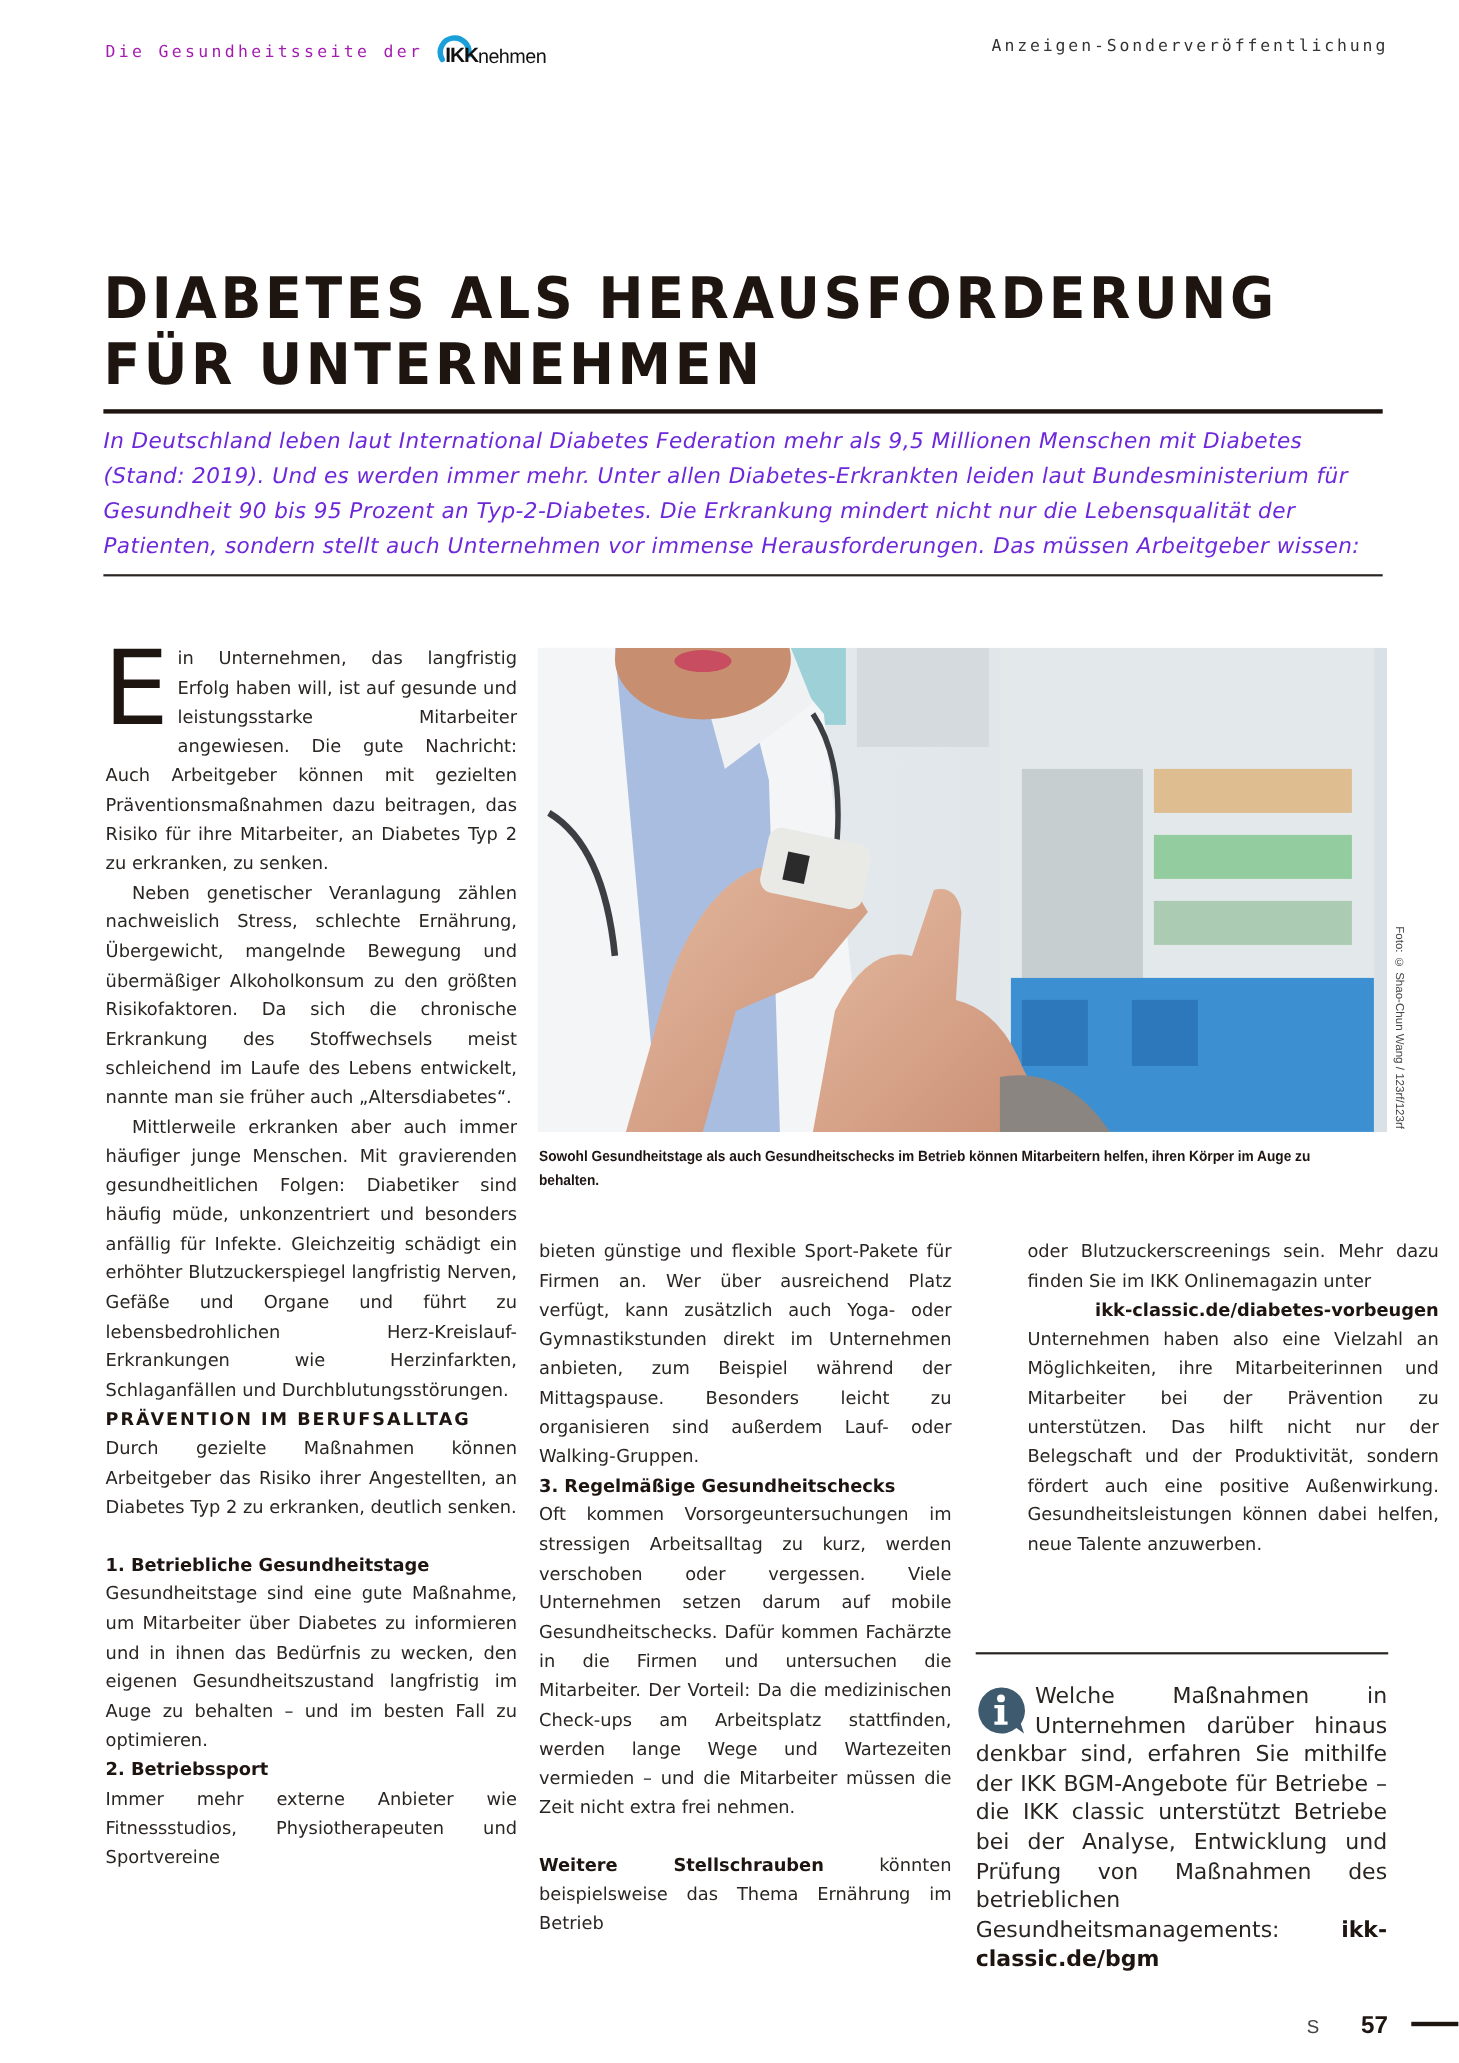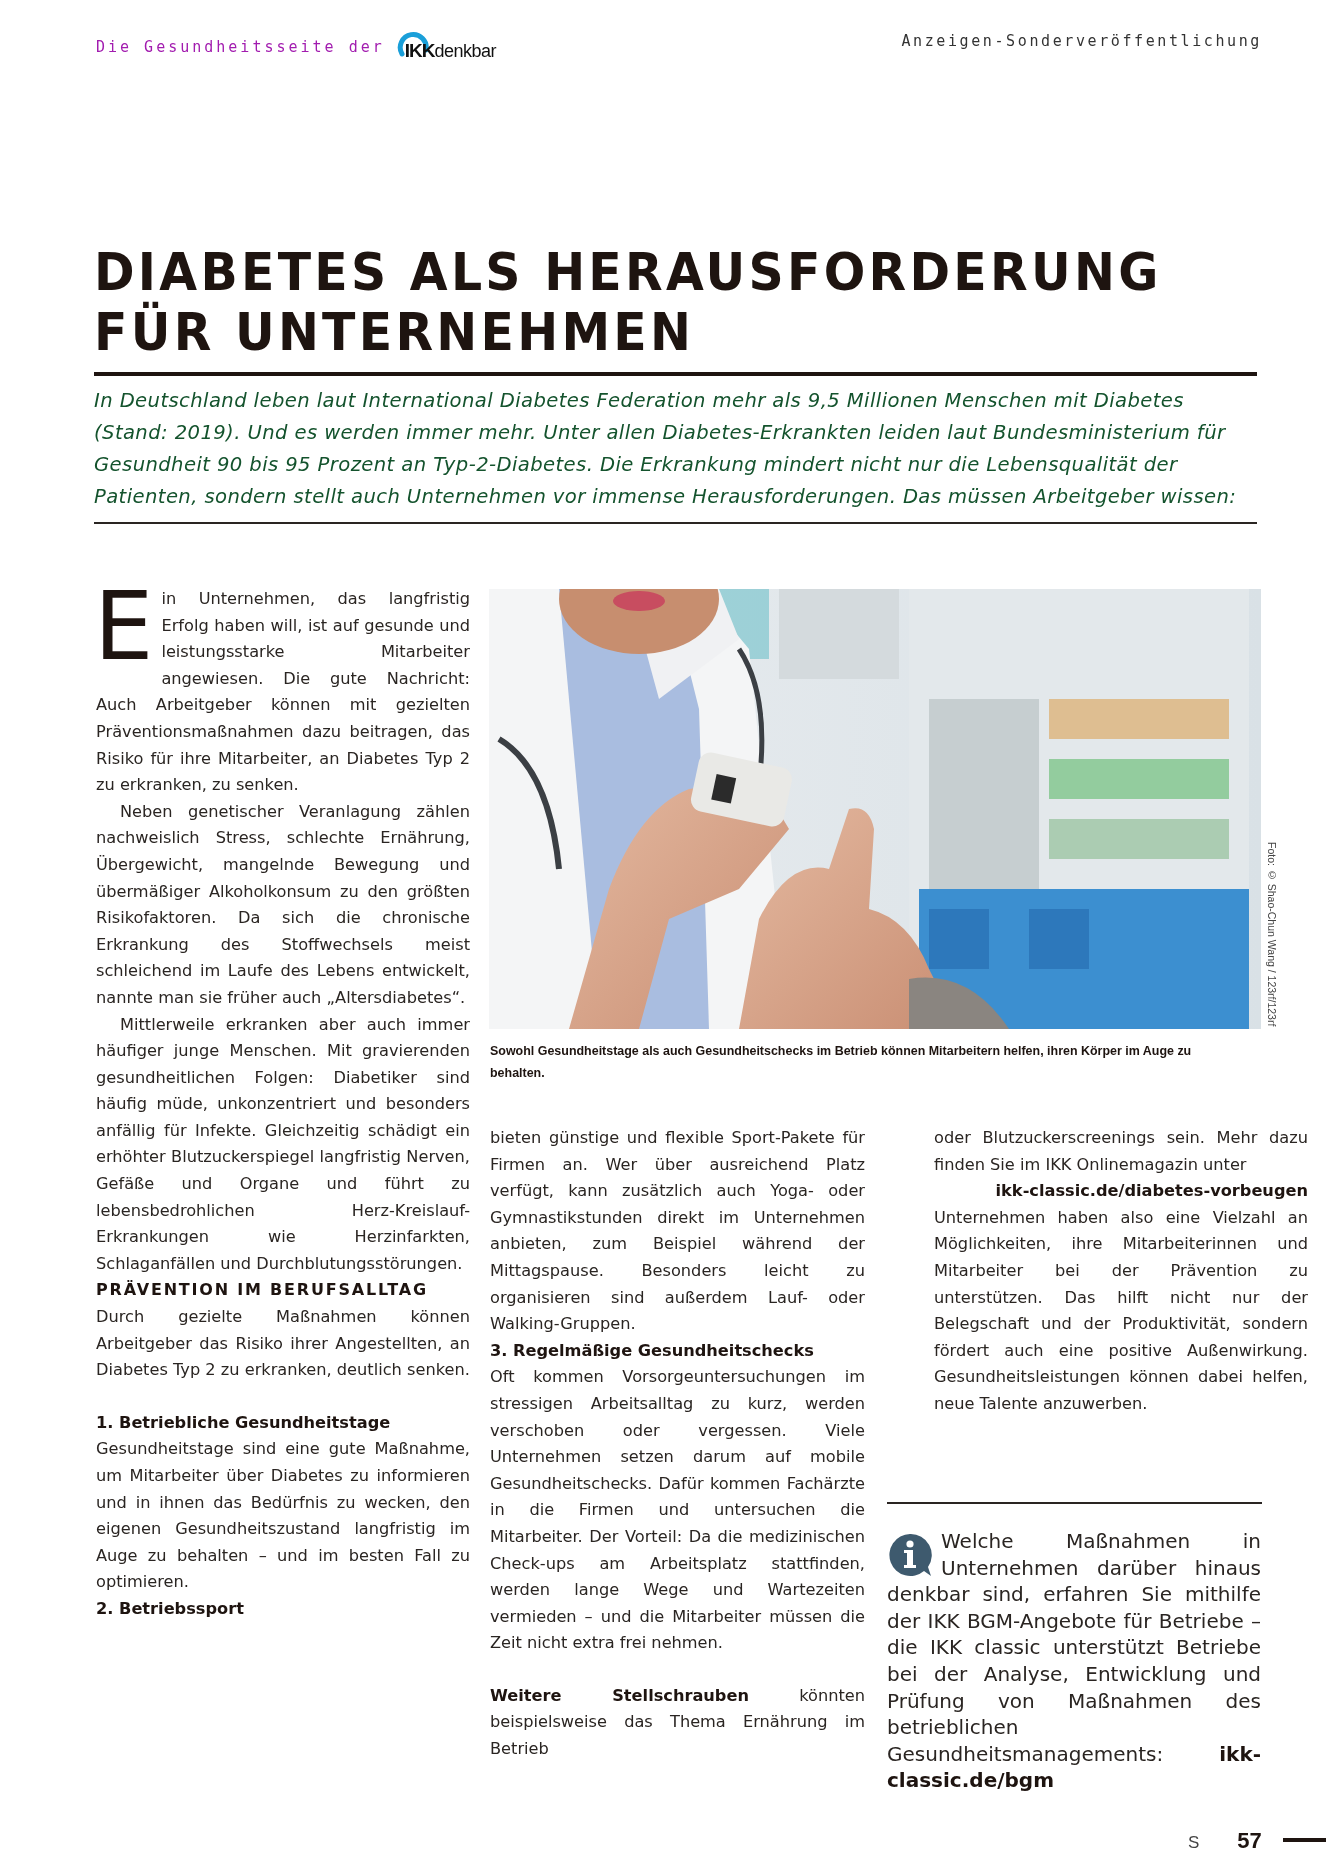--- a/index.html
+++ b/index.html
@@ -9,21 +9,21 @@
   .header-left { position: absolute; left: 96px; top: 32px; display: flex; align-items: center; }
   .header-left .tag { font-family: "DejaVu Sans Mono", "Liberation Mono", monospace; font-size: 15px; letter-spacing: 3px; color: #a21caf; }
   .logo { margin-left: 14px; display: flex; align-items: flex-end; position: relative; height: 30px; }
   .logo svg { position: absolute; left: -2px; top: -4px; }
   .logo .ikk { font-family: "Liberation Sans", sans-serif; font-weight: 700; font-size: 19px; color: #111; letter-spacing: -1px; margin-left: 6px; position: relative; }
   .logo .classic { font-family: "Liberation Sans", sans-serif; font-size: 18px; color: #111; letter-spacing: -0.5px; }
   .header-right { position: absolute; right: 64px; top: 32px; font-family: "DejaVu Sans Mono", "Liberation Mono", monospace; font-size: 15px; letter-spacing: 2.6px; color: #333; }
 
   .title { position: absolute; left: 94px; top: 242px; width: 1150px; font-family: "DejaVu Sans", sans-serif; font-weight: 700; font-size: 52px; line-height: 60px; letter-spacing: 3.5px; color: #1e1410; transform: scaleX(0.94); transform-origin: left; }
   .rule-thick { position: absolute; left: 94px; top: 372px; width: 1163px; height: 4px; background: #1e1410; }
-  .lead { position: absolute; left: 94px; top: 385px; width: 1170px; font-family: "DejaVu Sans", sans-serif; font-style: italic; font-size: 19.6px; line-height: 32px; color: #14532d; letter-spacing: 0.4px; }
+  .lead { position: absolute; left: 94px; top: 385px; width: 1170px; font-family: "DejaVu Sans", sans-serif; font-style: italic; font-size: 19.6px; line-height: 32px; color: #6d28d9; letter-spacing: 0.4px; }
   .rule-thin { position: absolute; left: 94px; top: 522px; width: 1163px; height: 2px; background: #2a2522; }
 
   .col { position: absolute; font-family: "DejaVu Sans", sans-serif; font-size: 16.2px; line-height: 26.6px; color: #2a2522; text-align: justify; }
   .col p { margin: 0; }
   .col .indent { text-indent: 24px; }
   .col1 { left: 96px; top: 586px; width: 374px; }
   .col2 { left: 490px; top: 1125px; width: 375px; }
   .col3 { left: 934px; top: 1125px; width: 374px; }
   .dropcap { float: left; font-size: 94px; line-height: 78px; height: 78px; margin: 2px 8px 0 -2px; color: #1e1410; font-family: "DejaVu Sans", sans-serif; }
   .section-head { font-weight: 700; letter-spacing: 1.8px; font-size: 16px; margin-top: 26px; color: #1e1410; }
@@ -48,21 +48,21 @@
 </head>
 <body>
 
 <div class="header-left">
   <span class="tag">Die Gesundheitsseite der</span>
   <div class="logo">
     <svg width="34" height="34" viewBox="0 0 34 34">
       <path d="M5 26 A13 13 0 1 1 29 22" fill="none" stroke="#1a9fd9" stroke-width="5" stroke-linecap="round"></path>
     </svg>
     <span class="ikk">IKK</span>
-    <span class="classic">denkbar</span>
+    <span class="classic">nehmen</span>
   </div>
 </div>
 <div class="header-right">Anzeigen-Sonderveröffentlichung</div>
 
 <h1 class="title">
   <span>DIABETES ALS HERAUSFORDERUNG</span><br>
   <span>FÜR UNTERNEHMEN</span>
 </h1>
 <div class="rule-thick"></div>
 <p class="lead">In Deutschland leben laut International Diabetes Federation mehr als 9,5 Millionen Menschen mit Diabetes (Stand: 2019). Und es werden immer mehr. Unter allen Diabetes-Erkrankten leiden laut Bundesministerium für Gesundheit 90 bis 95 Prozent an Typ-2-Diabetes. Die Erkrankung mindert nicht nur die Lebensqualität der Patienten, sondern stellt auch Unternehmen vor immense Herausforderungen. Das müssen Arbeitgeber wissen:</p>
@@ -73,20 +73,21 @@
     <span class="dropcap">E</span><span>in Unternehmen, das langfristig Erfolg haben will, ist auf gesunde und leistungsstarke Mitarbeiter angewiesen. Die gute Nachricht: Auch Arbeitgeber können mit gezielten Präventionsmaßnahmen dazu beitragen, das Risiko für ihre Mitarbeiter, an Diabetes Typ 2 zu erkranken, zu senken.</span>
   </p>
   <p class="indent">Neben genetischer Veranlagung zählen nachweislich Stress, schlechte Ernährung, Übergewicht, mangelnde Bewegung und übermäßiger Alkoholkonsum zu den größten Risikofaktoren. Da sich die chronische Erkrankung des Stoffwechsels meist schleichend im Laufe des Lebens entwickelt, nannte man sie früher auch „Altersdiabetes“.</p>
   <p class="indent">Mittlerweile erkranken aber auch immer häufiger junge Menschen. Mit gravierenden gesundheitlichen Folgen: Diabetiker sind häufig müde, unkonzentriert und besonders anfällig für Infekte. Gleichzeitig schädigt ein erhöhter Blutzuckerspiegel langfristig Nerven, Gefäße und Organe und führt zu lebensbedrohlichen Herz-Kreislauf-Erkrankungen wie Herzinfarkten, Schlaganfällen und Durchblutungsstörungen.</p>
   <p class="section-head">PRÄVENTION IM BERUFSALLTAG</p>
   <p>Durch gezielte Maßnahmen können Arbeitgeber das Risiko ihrer Angestellten, an Diabetes Typ 2 zu erkranken, deutlich senken.</p>
   <div class="gap"></div>
   <p class="sub-head">1. Betriebliche Gesundheitstage</p>
   <p>Gesundheitstage sind eine gute Maßnahme, um Mitarbeiter über Diabetes zu informieren und in ihnen das Bedürfnis zu wecken, den eigenen Gesundheitszustand langfristig im Auge zu behalten – und im besten Fall zu optimieren.</p>
   <p class="sub-head">2. Betriebssport</p>
+  <p>Immer mehr externe Anbieter wie Fitnessstudios, Physiotherapeuten und Sportvereine</p>
 </div>
 
 <div class="photo">
   <svg width="772" height="440" viewBox="0 0 772 440">
     <defs>
       <linearGradient id="bg" x1="0" y1="0" x2="1" y2="0">
         <stop offset="0" stop-color="#e8ecef"></stop>
         <stop offset="1" stop-color="#d9e1e6"></stop>
       </linearGradient>
       <linearGradient id="skin" x1="0" y1="0" x2="1" y2="1">

